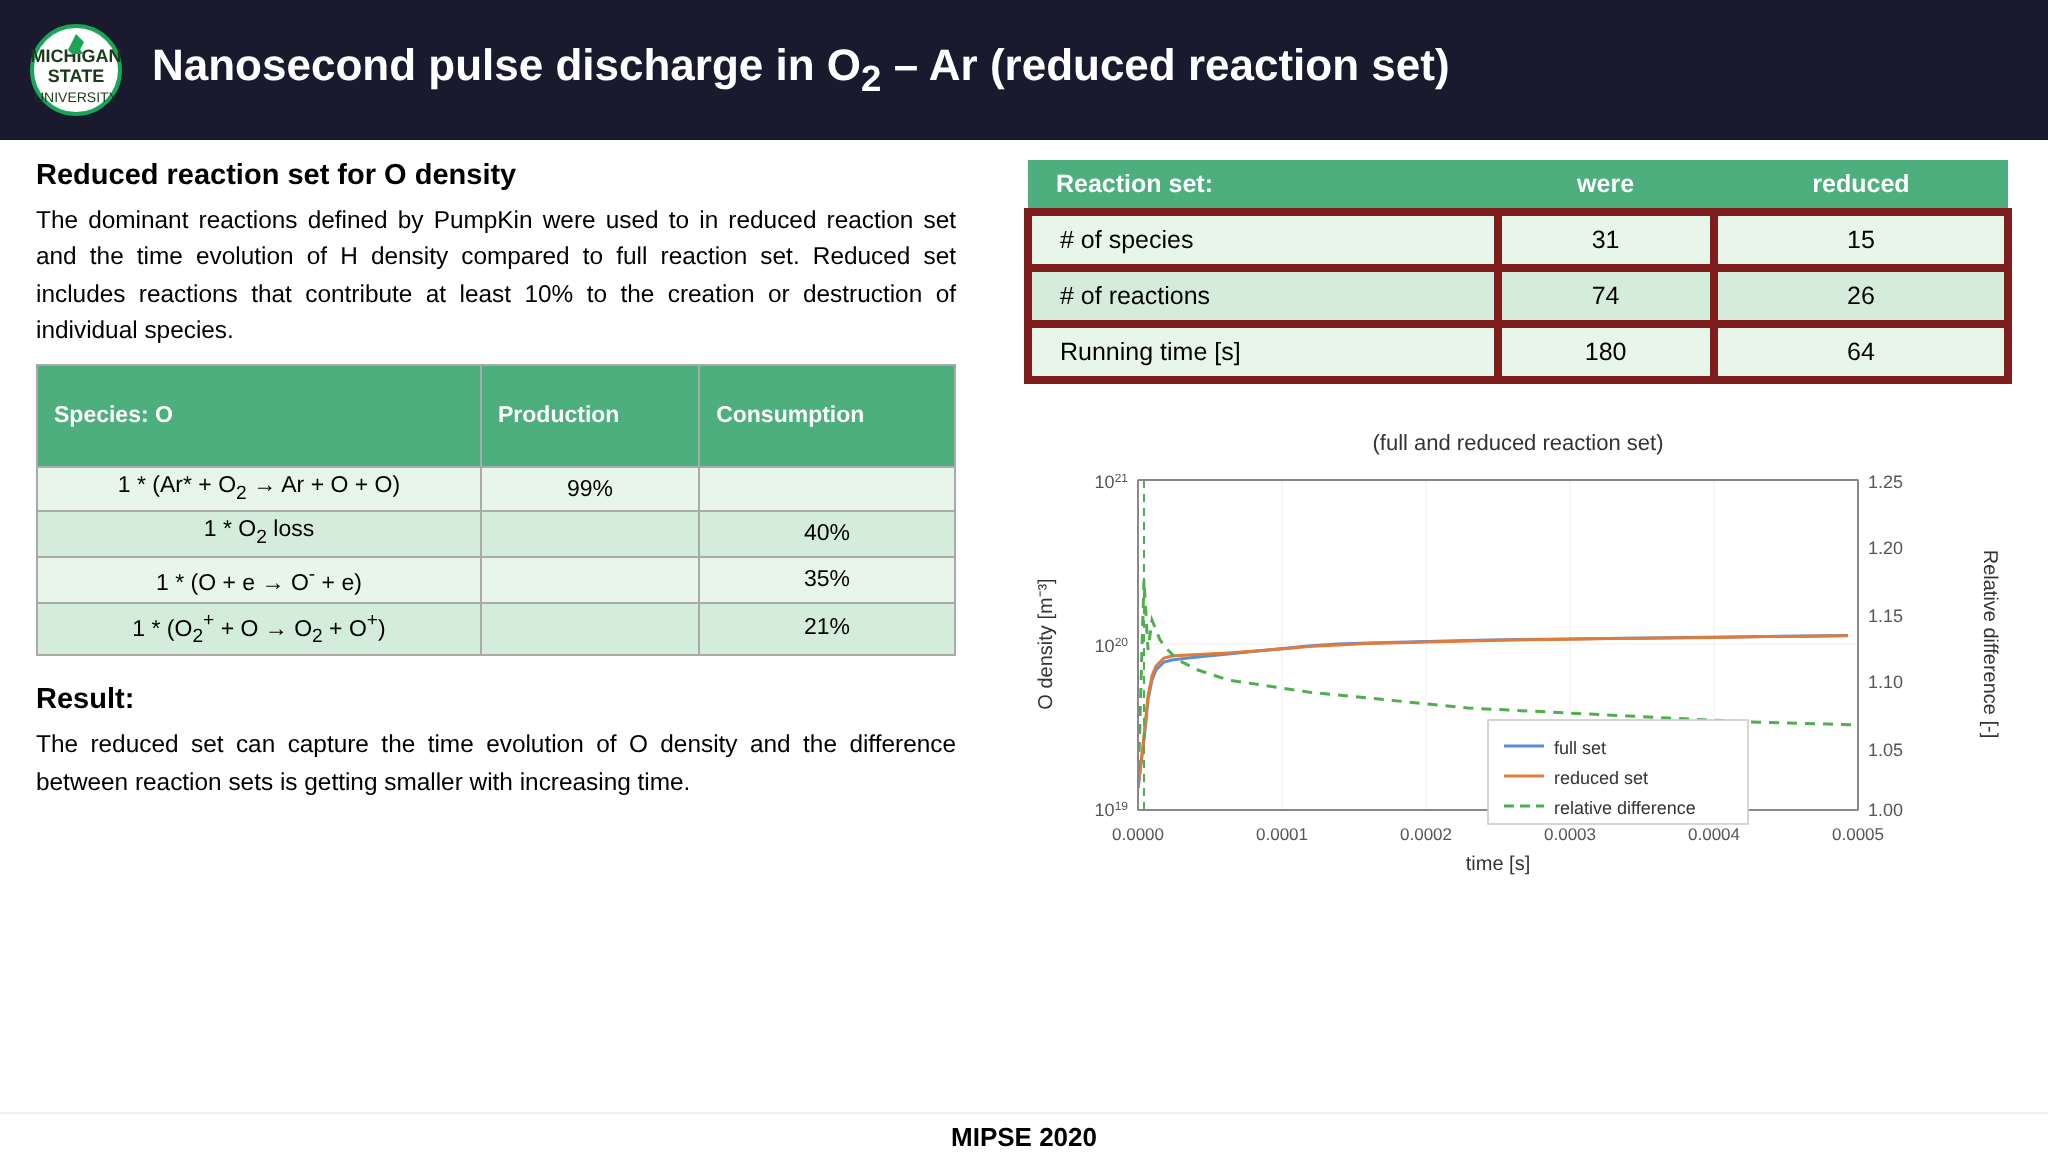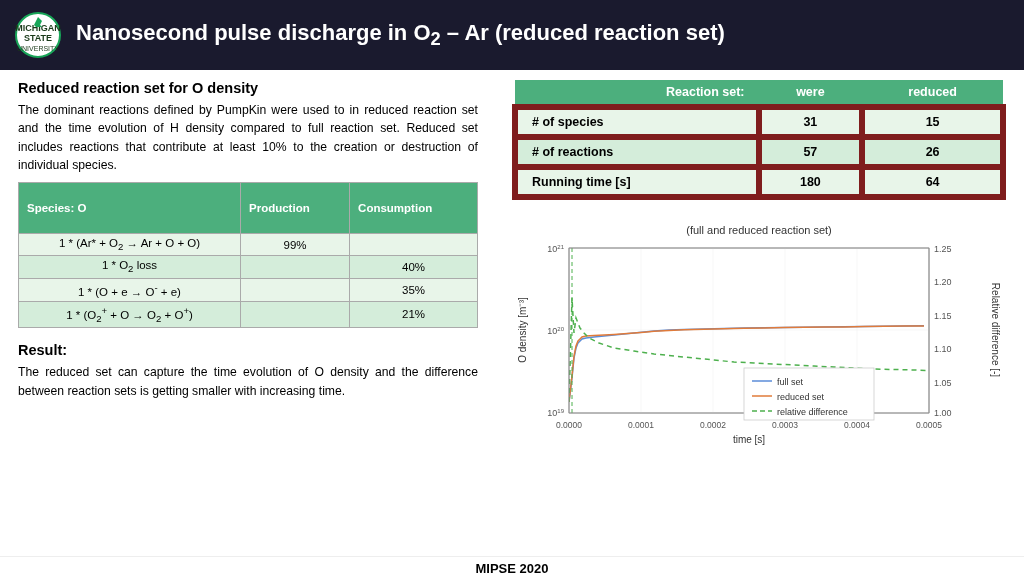--- a/index.html
+++ b/index.html
@@ -116,33 +116,32 @@
     }
     .reaction-table thead tr {
       background: #4caf7d;
       color: #fff;
     }
     .reaction-table thead th {
       padding: 5px 14px;
       text-align: center;
     }
     .reaction-table thead th:first-child {
-      text-align: right;
+      text-align: left;
     }
     .reaction-table tbody tr {
       background: #e8f5e9;
     }
     .reaction-table tbody tr:nth-child(even) {
       background: #d4edda;
     }
     .reaction-table tbody td {
       padding: 5px 14px;
       text-align: center;
-      border: 6px solid #7f1d1d;
-      font-weight: bold;
+      border: 4px solid #7f1d1d;
     }
     .reaction-table tbody td:first-child {
       text-align: left;
     }
 
     
     #chart-container {
       position: relative;
       width: 100%;
       height: 250px;
@@ -251,21 +250,21 @@
         </tr>
       </thead>
       <tbody>
         <tr>
           <td># of species</td>
           <td>31</td>
           <td>15</td>
         </tr>
         <tr>
           <td># of reactions</td>
-          <td>57</td>
+          <td>74</td>
           <td>26</td>
         </tr>
         <tr>
           <td>Running time [s]</td>
           <td>180</td>
           <td>64</td>
         </tr>
       </tbody>
     </table>
 

